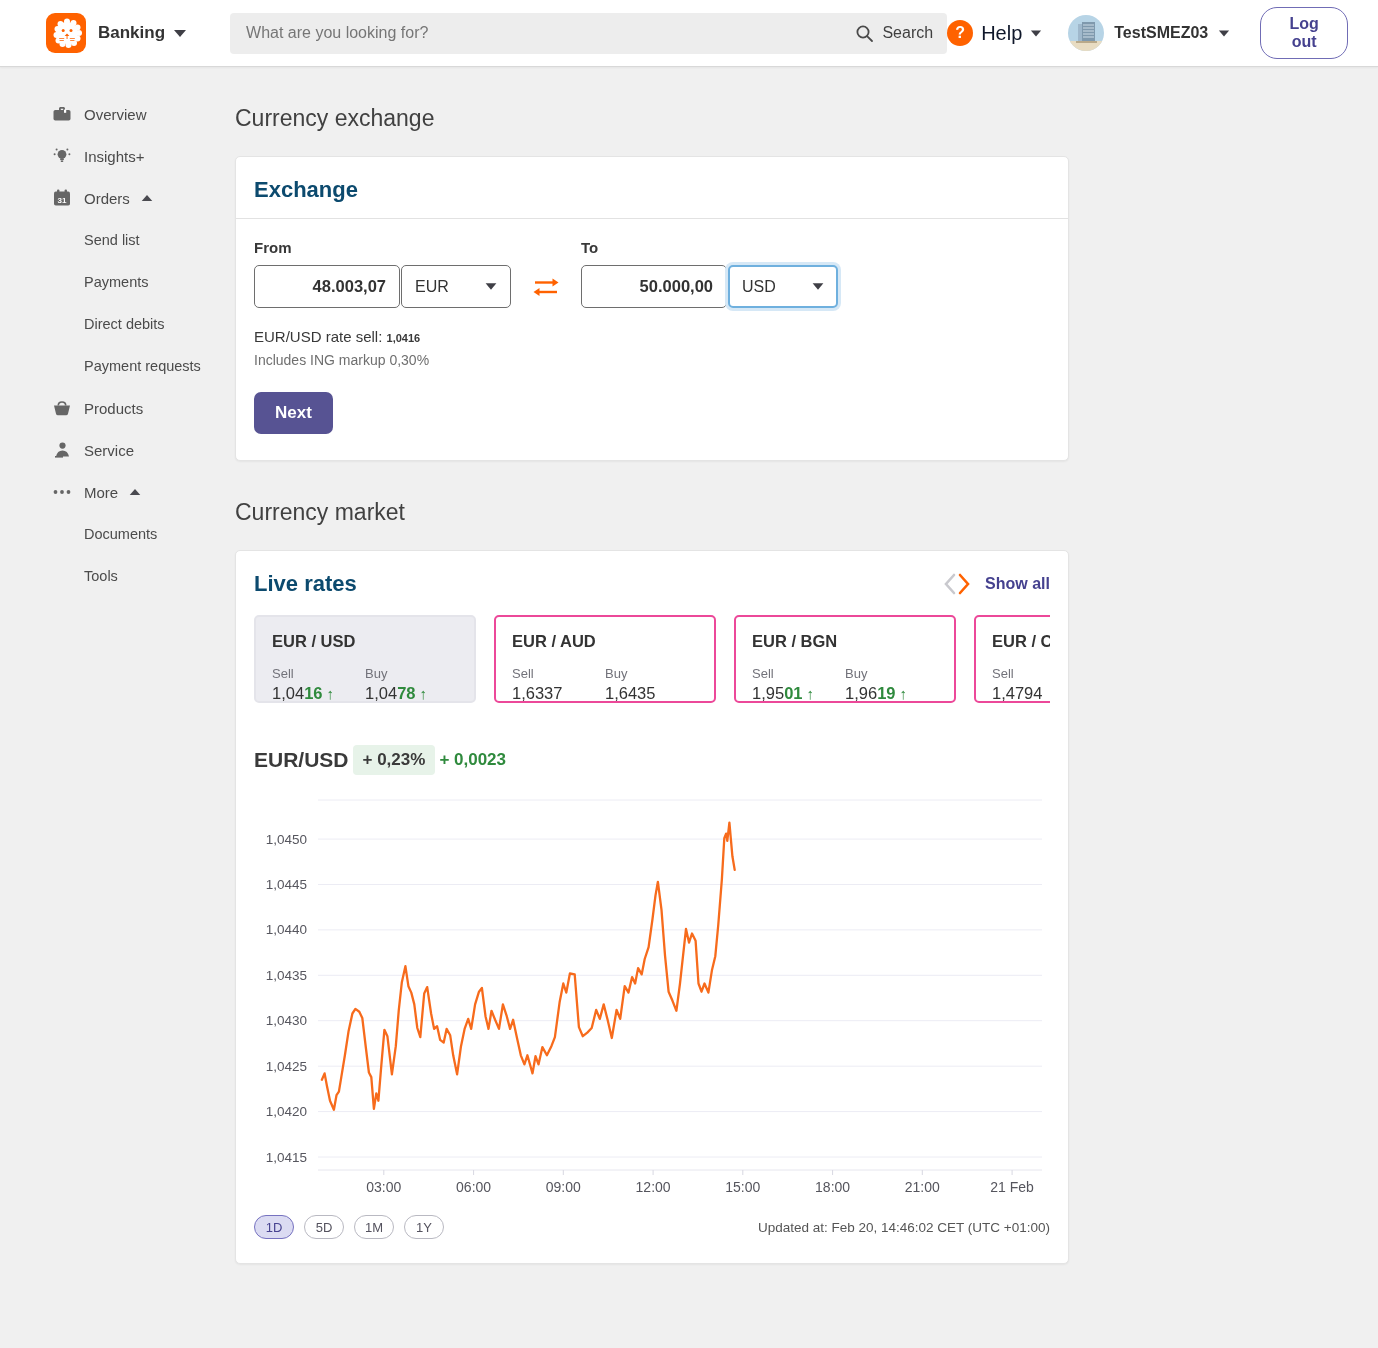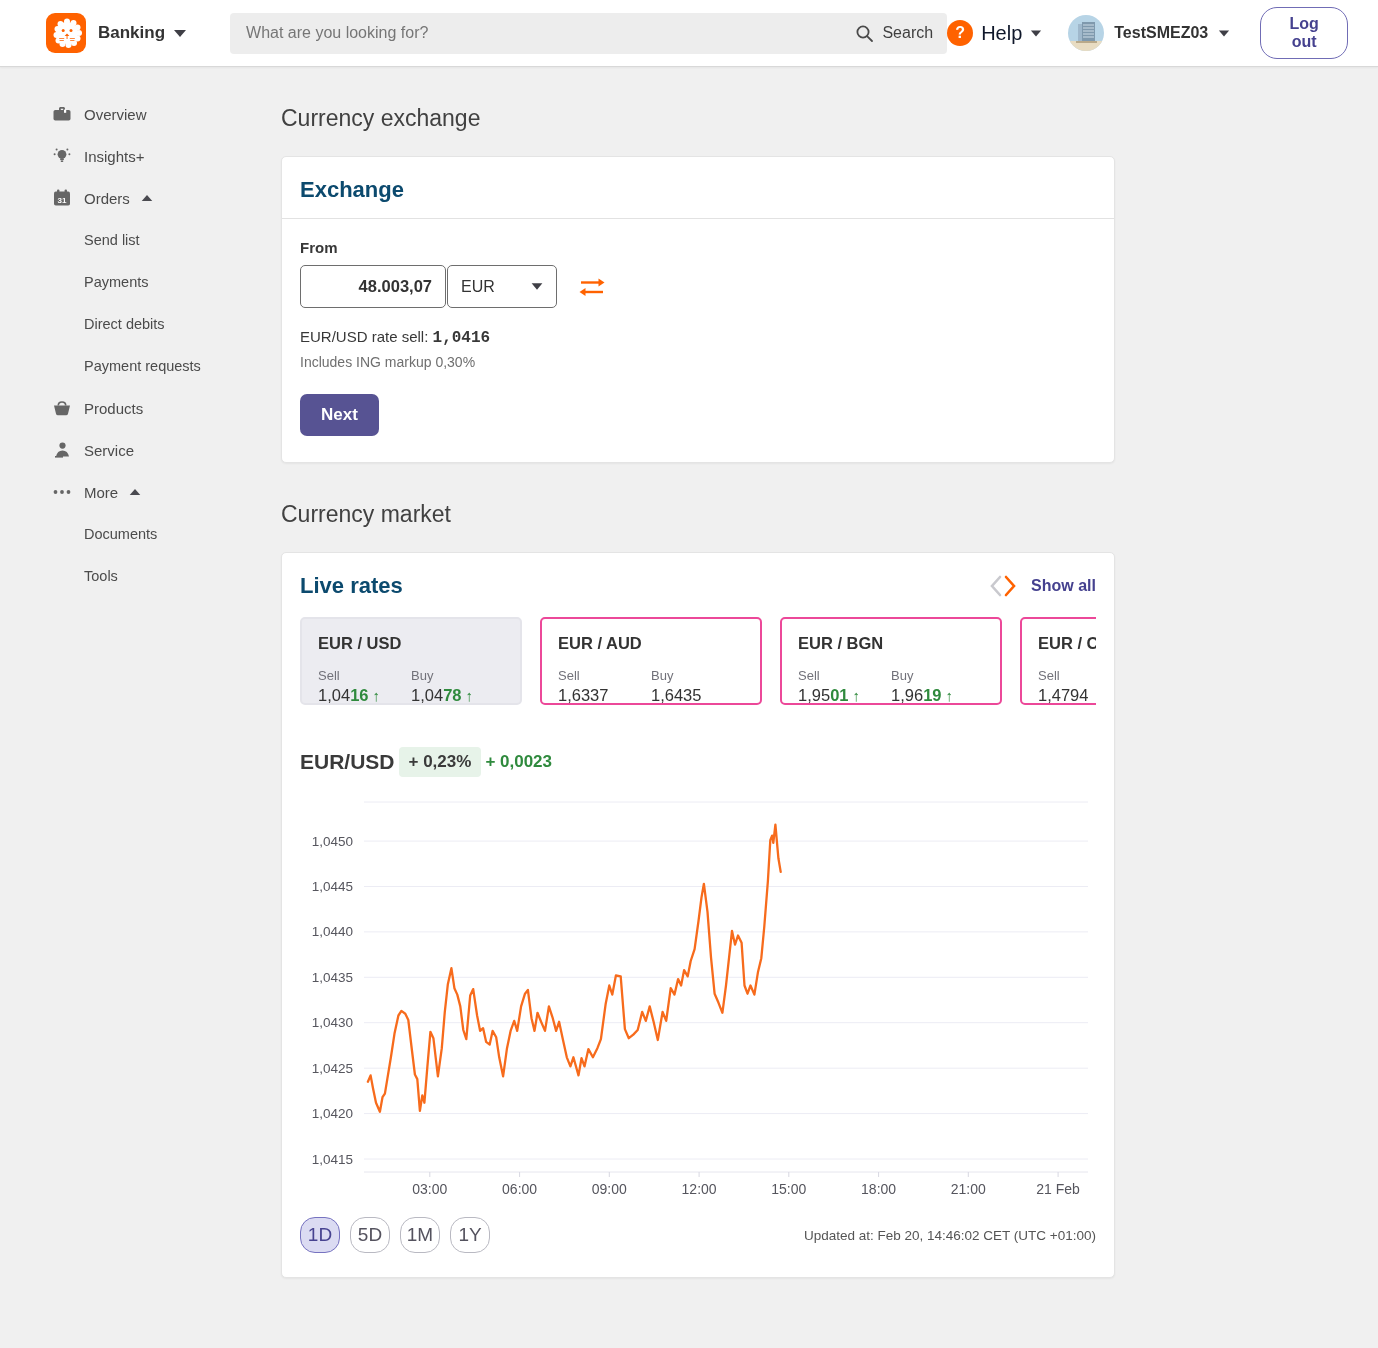--- a/index.html
+++ b/index.html
@@ -30,21 +30,21 @@
   .help-label { font-size:20px; color:#0f172a; }
   .help .caret-down, .user .caret-down { border-top-color:#3f3f46; transform:scale(.85); }
   .user { display:flex; align-items:center; gap:10px; cursor:pointer; margin-right:16px; }
   .user-label { font-size:16px; font-weight:bold; color:#333; }
   .logout-btn { border:1.5px solid #706cb5; background:#fff; color:#45418f; font-weight:bold;
     font-size:16px; border-radius:17px; padding:7px 15px; cursor:pointer;
     font-family:"Liberation Sans", sans-serif; }
 
   
   .layout { display:flex; }
-  .sidebar { width:281px; flex:0 0 auto; padding-top:26px; }
+  .sidebar { width:235px; flex:0 0 auto; padding-top:26px; }
   .side-row { height:42px; display:flex; align-items:center; padding-left:52px; cursor:pointer; }
   .side-ico { width:20px; height:20px; margin-right:12px; flex:0 0 auto; }
   .side-label { font-size:15px; color:#4b4b4b; }
   .side-row .caret-up { margin-left:10px; transform:scale(.75); }
   .side-sub { padding-left:84px; }
   .side-sub .side-label { font-size:14.5px; }
 
   .main { width:834px; flex:0 0 auto; }
   .page-title { margin-top:38px; font-size:23px; color:#414141; font-weight:normal; }
 
@@ -62,21 +62,21 @@
   .amount-input { width:146px; height:43px; border:1px solid #6e6e6e; border-radius:5px;
     text-align:right; padding:0 13px; font-size:16.5px; font-weight:bold; color:#333;
     font-family:"Liberation Sans", sans-serif; outline:none; background:#fff; }
   .ccy-select { width:110px; height:43px; border:1px solid #6e6e6e; border-radius:5px; background:#fff;
     display:flex; align-items:center; padding:0 13px; margin-left:1px; cursor:pointer; }
   .ccy-select .ccy { font-size:16px; color:#333; }
   .ccy-select .caret-down { margin-left:auto; transform:scale(.9); }
   .ccy-select.focused { border:2px solid #6fb0de; box-shadow:0 0 0 3px #d6e8f6; padding:0 12px; }
   .swap-wrap { width:70px; display:flex; justify-content:center; align-items:center; height:43px; }
   .rate-line { margin-top:20px; font-size:15px; color:#383838; }
-  .rate-line b { font-size:16px;font-family:Liberation Mono, monospace; }
+  .rate-line b { font-size:11px; }
   .markup-note { margin-top:7px; font-size:14px; color:#6f6f6f; }
   .next-btn { margin-top:24px; background:#575393; color:#fff; font-size:17px; font-weight:bold;
     border:none; border-radius:7px; padding:11px 21px; cursor:pointer;
     font-family:"Liberation Sans", sans-serif; }
 
   
   .live-head { display:flex; align-items:center; }
   .live-nav { margin-left:auto; display:flex; align-items:center; }
   .chev { cursor:pointer; display:flex; align-items:center; }
   .showall { font-size:16px; font-weight:bold; color:#45418f; margin-left:14px; cursor:pointer; }
@@ -96,22 +96,22 @@
   
   .chart-head { margin-top:42px; display:flex; align-items:center; gap:4px; }
   .chart-pair { font-size:21px; font-weight:bold; color:#3a3a3a; }
   .chg-badge { background:#e7f3e9; border-radius:4px; padding:5px 10px; font-size:17px;
     font-weight:bold; color:#3a3a3a; }
   .chg-abs { font-size:17px; font-weight:bold; color:#2f8a3d; }
   svg.chart { display:block; margin-top:12px; }
   svg.chart text { font-family:"Liberation Sans", sans-serif; }
   .chart-foot { margin-top:10px; display:flex; align-items:center; }
   .ranges { display:flex; gap:10px; }
-  .pill { width:40px; height:36px; border-radius:15px; border:1px solid #b9b9c2; background:#fff;
-    font-size:19px; color:#54525e; display:flex; align-items:center; justify-content:center;
+  .pill { width:40px; height:24px; border-radius:15px; border:1px solid #b9b9c2; background:#fff;
+    font-size:13px; color:#54525e; display:flex; align-items:center; justify-content:center;
     cursor:pointer; font-family:"Liberation Sans", sans-serif; }
   .pill.active { background:#dbdbf2; border-color:#7672c0; color:#474390; }
   .updated { margin-left:auto; font-size:13.5px; color:#555; }
 </style>
 </head>
 <body>
 
 <div class="topbar">
   <svg class="logo" viewBox="0 0 40 40">
     <rect x="0" y="0" width="40" height="40" rx="9" fill="#ff6200"></rect>
@@ -288,20 +288,30 @@
               </div>
             </div>
           </div>
           <div class="swap-wrap">
             <svg width="30" height="24" viewBox="0 0 30 24">
               <line x1="4" y1="7.5" x2="22" y2="7.5" stroke="#ff6200" stroke-width="2.4"></line>
               <polygon points="21.5,3.4 27.5,7.5 21.5,11.6" fill="#ff6200"></polygon>
               <line x1="8" y1="17" x2="26" y2="17" stroke="#ff6200" stroke-width="2.4"></line>
               <polygon points="8.5,12.9 2.5,17 8.5,21.1" fill="#ff6200"></polygon>
             </svg>
+          </div>
+          <div class="field-group">
+            <span class="field-label">To</span>
+            <div class="controls">
+              <input class="amount-input" value="50.000,00" style="">
+              <div class="ccy-select focused">
+                <span class="ccy">USD</span>
+                <span class="caret-down"></span>
+              </div>
+            </div>
           </div>
         </div>
         <div class="rate-line"><span>EUR/USD rate sell: </span><b>1,0416</b></div>
         <div class="markup-note">Includes ING markup 0,30%</div>
         <button class="next-btn">Next</button>
       </div>
     </div>
 
     <h1 class="page-title">Currency market</h1>
 

